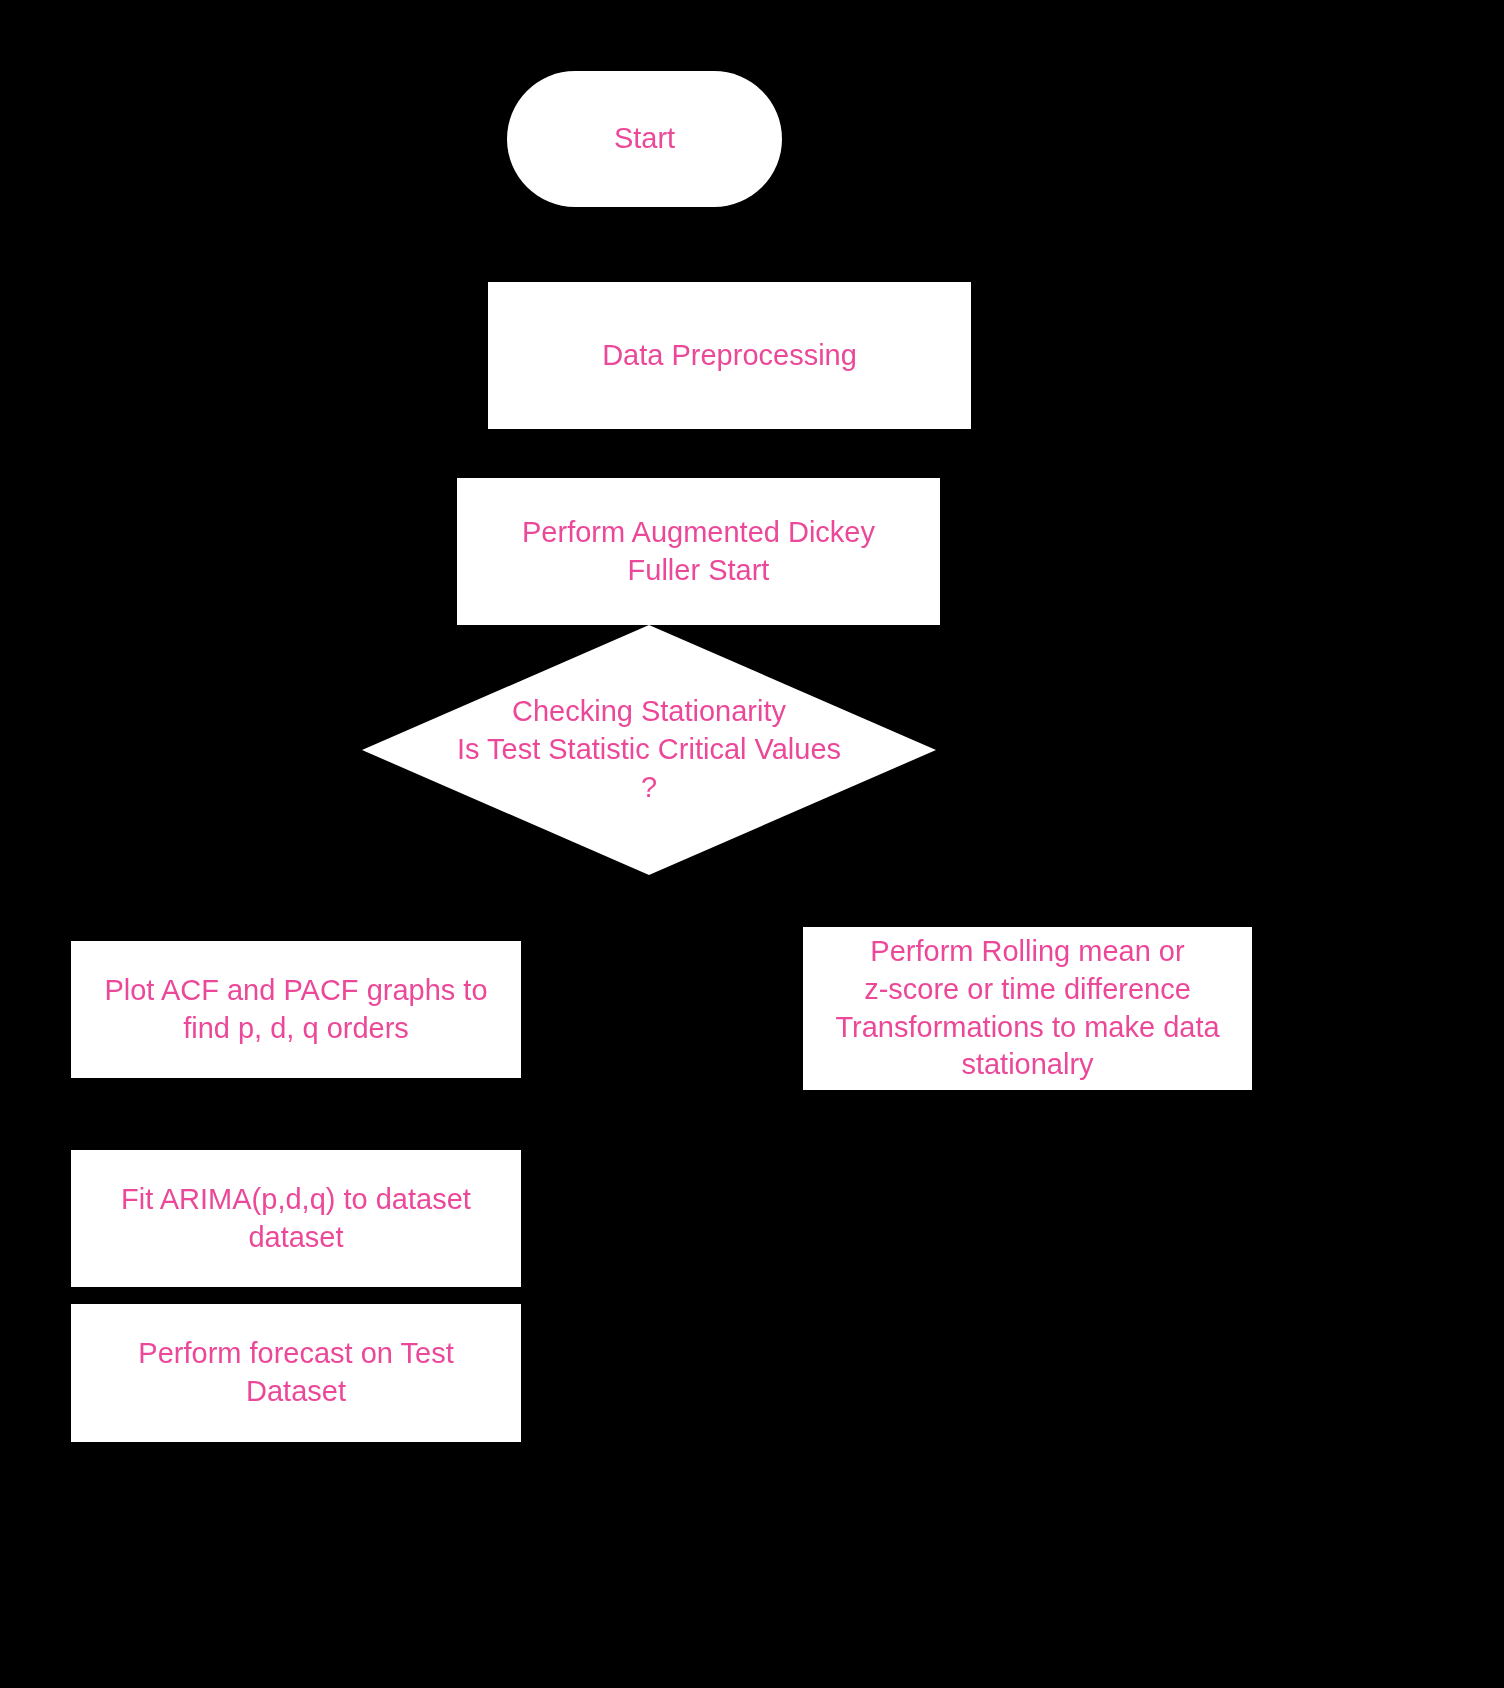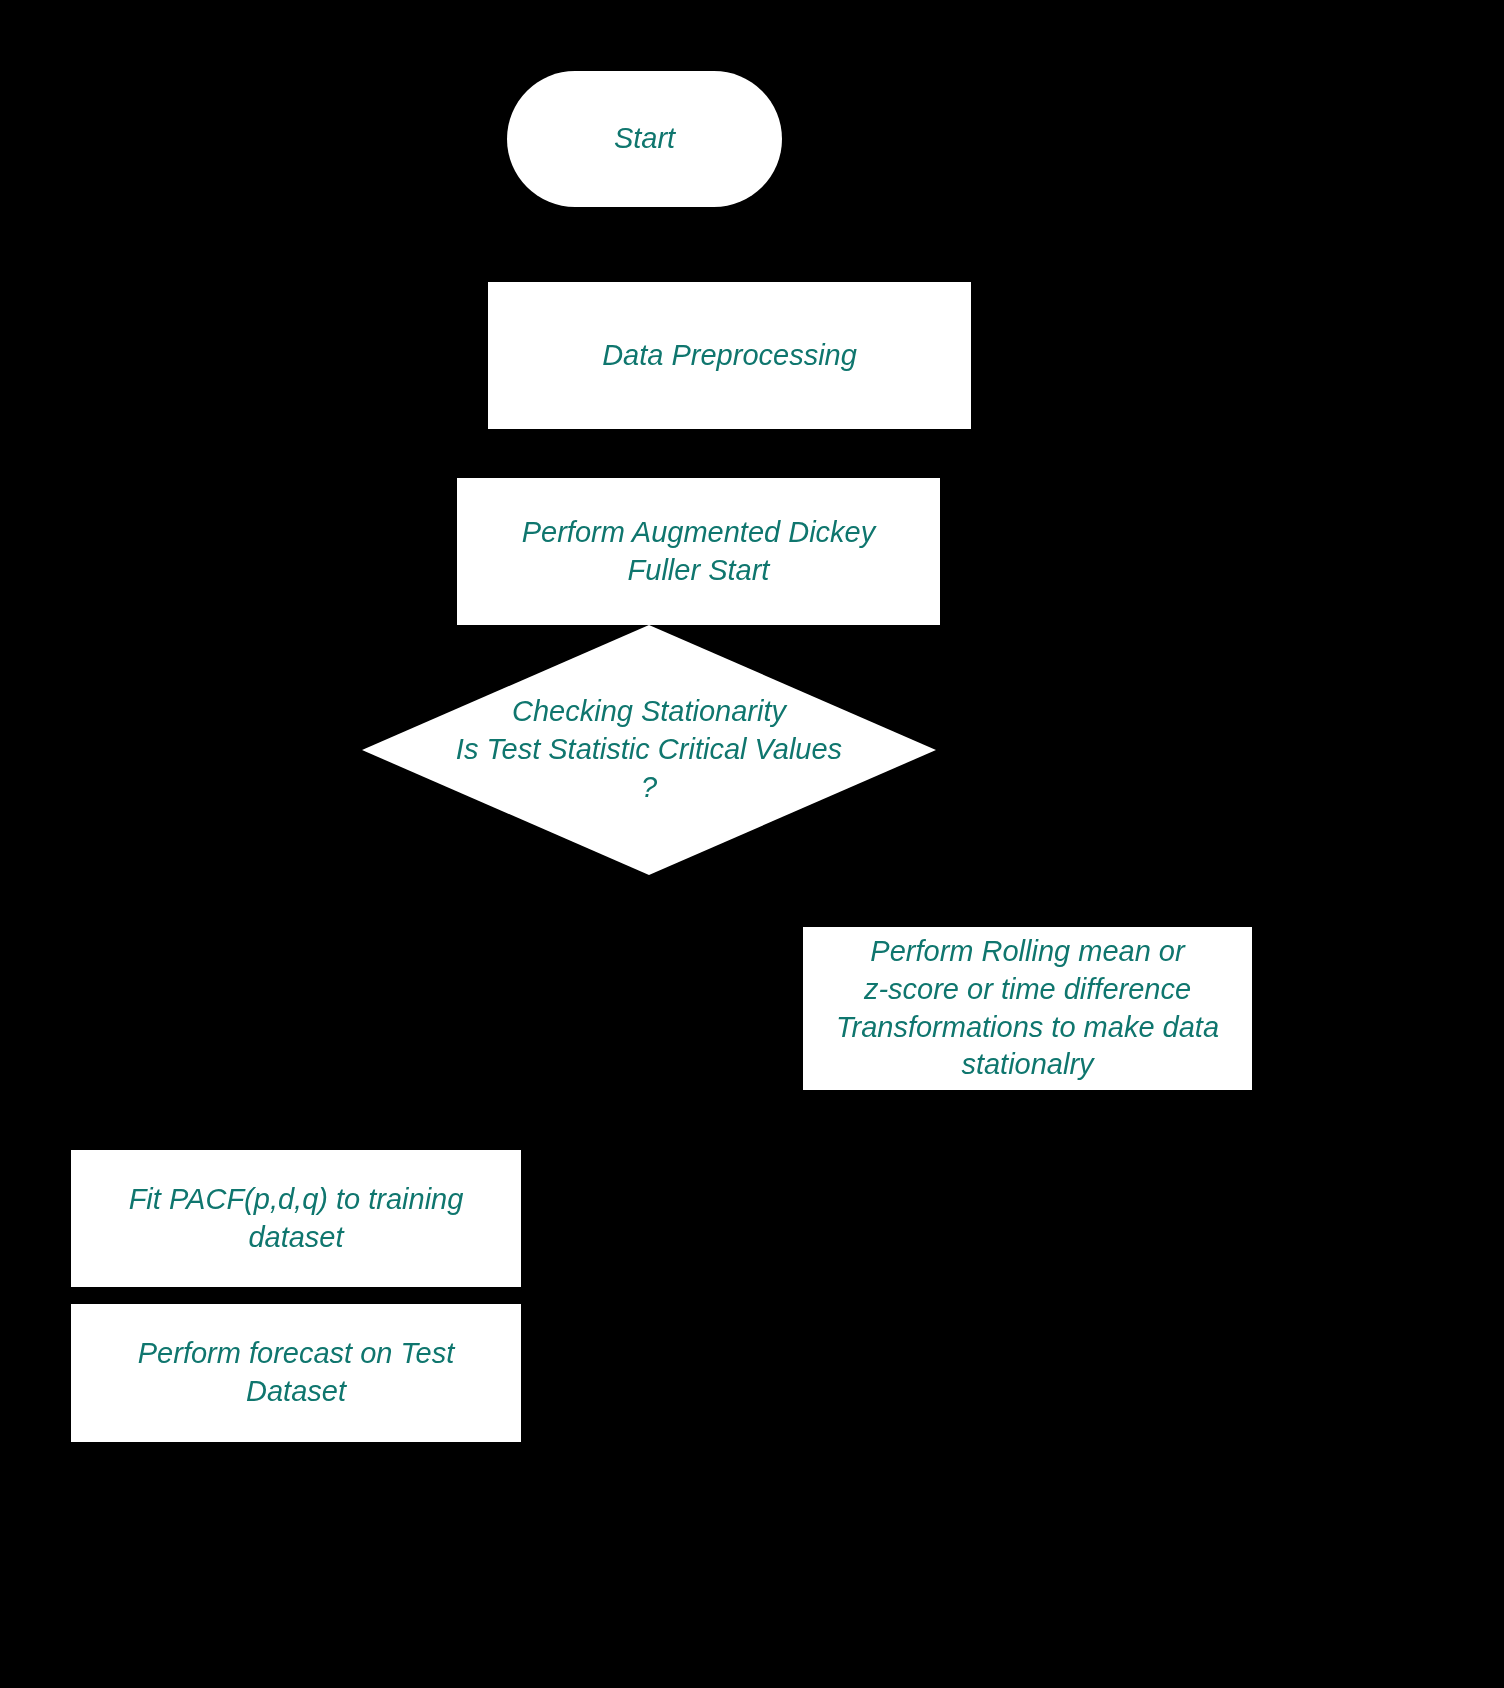--- a/index.html
+++ b/index.html
@@ -15,29 +15,28 @@
     position: relative;
     width: 1504px;
     height: 1688px;
     background: #000000;
     overflow: hidden;
   }
   .node {
     position: absolute;
     box-sizing: border-box;
     background: #ffffff;
-    color: #0f766e;
+    color: #ec4899;
     display: flex;
     align-items: center;
     justify-content: center;
     text-align: center;
     line-height: 1.30;
     font-size: 29px;
     font-family: "Liberation Sans", sans-serif;
-    font-style: italic;
     -webkit-font-smoothing: antialiased;
   }
   .node .label {
     display: block;
     width: 100%;
     padding: 0 8px;
     box-sizing: border-box;
     white-space: pre-line;
   }
   
@@ -95,30 +94,34 @@
 Fuller Start</span>
   </div>
 
   <div class="node decision" style="left:362px; top:625px; width:574px; height:250px;">
     <span class="diamond-shape"></span>
     <span class="label">Checking Stationarity
 Is Test Statistic    Critical Values
 ?</span>
   </div>
 
+  <div class="node process" style="left:71px; top:941px; width:450px; height:137px;">
+    <span class="label">Plot ACF and PACF graphs to
+find p, d, q orders</span>
+  </div>
 
   <div class="node process" style="left:803px; top:927px; width:449px; height:163px;">
     <span class="label">Perform Rolling mean or
 z-score or time difference
 Transformations to make data
 stationalry</span>
   </div>
 
   <div class="node process" style="left:71px; top:1150px; width:450px; height:137px;">
-    <span class="label">Fit PACF(p,d,q) to training
+    <span class="label">Fit ARIMA(p,d,q) to dataset
 dataset</span>
   </div>
 
   <div class="node process" style="left:71px; top:1304px; width:450px; height:138px;">
     <span class="label">Perform forecast on Test
 Dataset</span>
   </div>
 
 </div>
 

